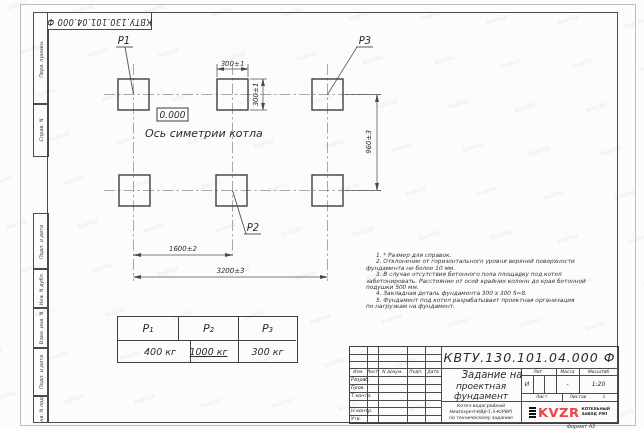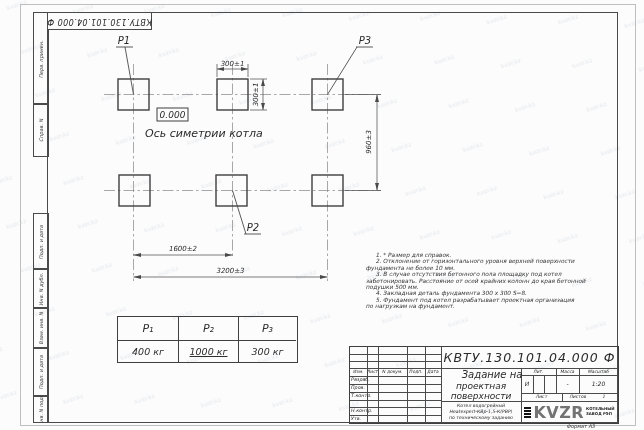--- a/index.html
+++ b/index.html
@@ -37,21 +37,21 @@
   .hl{position:absolute;height:1px;background:#4a4a4a;}
   .vl{position:absolute;width:1px;background:#4a4a4a;}
   .tbt{position:absolute;font-style:italic;color:#2a2a2a;overflow:hidden;white-space:nowrap;}
   .c{text-align:center;}
   .doc-num{left:91px;top:0;width:177px;height:21px;line-height:21px;font-size:12.5px;
            letter-spacing:1px;text-align:center;}
   .logo-row{position:absolute;left:172px;top:55px;width:95px;height:20px;display:flex;
             align-items:center;justify-content:center;gap:2px;}
   .bars{display:flex;flex-direction:column;gap:1px;}
   .bars i{display:block;width:7px;height:2px;background:#111;}
-  .logo-word{font-weight:bold;font-size:16px;letter-spacing:0.5px;color:#737373;font-style:normal;}
+  .logo-word{font-weight:bold;font-size:13px;letter-spacing:0.5px;color:#ef4444;font-style:normal;}
   .company{font-size:3.9px;line-height:4.8px;font-weight:bold;color:#222;font-style:normal;}
   .fmt{position:absolute;left:550px;top:422px;width:62px;height:8px;line-height:8px;
        font-size:5px;font-style:italic;text-align:center;color:#333;}
 </style>
 </head>
 <body>
 
 <div class="page">
 
   <svg class="wm-svg" width="644" height="430">
@@ -164,21 +164,21 @@
     <text class="dt t7" x="183" y="251" text-anchor="middle">1600±2</text>
     <text class="dt t7" x="230.5" y="273" text-anchor="middle">3200±3</text>
     <text class="dt t9" x="172.5" y="118" text-anchor="middle">0.000</text>
     <text class="dt t11" x="145" y="137">Ось симетрии котла</text>
   </svg>
 
   <div class="load-table">
     <div class="lt-cell lt-head" style="left:0;width:60px;">P₁</div>
     <div class="lt-cell lt-head" style="left:121px;width:57px;border-right:none;">P₃</div>
     <div class="lt-cell lt-head" style="left:61px;width:59px;">P₂</div>
-    <div class="lt-cell lt-val" style="left:0;width:60px;text-align:center;">400 кг</div>
+    <div class="lt-cell lt-val" style="left:12px;width:60px;text-align:center;">400 кг</div>
     <div class="lt-cell lt-val" style="left:61px;width:59px;text-decoration:underline;">1000 кг</div>
     <div class="lt-cell lt-val" style="left:121px;width:57px;border-right:none;">300 кг</div>
   </div>
 
   <div class="notes">
     <div class="ind">1. * Размер для справок.</div>
     <div class="ind">2. Отклонение от горизонтального уровня верхней поверхности</div>
     <div>фундамента не более 10 мм.</div>
     <div class="ind">3. В случае отсутствия бетонного пола площадку под котел</div>
     <div>забетонировать. Расстояние от осей крайних колонн до края бетонной</div>
@@ -224,21 +224,21 @@
 
     <div class="tbt" style="left:1px;top:29px;width:27px;height:8px;line-height:8px;font-size:4.8px;">Разраб.</div>
     <div class="tbt" style="left:1px;top:37px;width:27px;height:8px;line-height:8px;font-size:4.8px;">Пров.</div>
     <div class="tbt" style="left:1px;top:45px;width:27px;height:8px;line-height:8px;font-size:4.8px;">Т.контр.</div>
     <div class="tbt" style="left:1px;top:53px;width:27px;height:7px;line-height:7px;font-size:4.8px;"></div>
     <div class="tbt" style="left:1px;top:60px;width:27px;height:8px;line-height:8px;font-size:4.8px;">Н.контр.</div>
     <div class="tbt" style="left:1px;top:68px;width:27px;height:8px;line-height:8px;font-size:4.8px;">Утв.</div>
 
     <div class="tbt c" style="left:102px;top:23px;width:80px;height:10.5px;line-height:10.5px;font-size:10px;">Задание на</div>
     <div class="tbt c" style="left:91px;top:33.5px;width:80px;height:10.5px;line-height:10.5px;font-size:9px;">проектная</div>
-    <div class="tbt c" style="left:91px;top:43.5px;width:80px;height:10.5px;line-height:10.5px;font-size:9px;">поверхности</div>
+    <div class="tbt c" style="left:91px;top:43.5px;width:80px;height:10.5px;line-height:10.5px;font-size:9px;">фундамент</div>
 
     <div class="tbt c" style="left:91px;top:56px;width:80px;height:6.2px;line-height:6.2px;font-size:4.6px;">Котел водогрейный</div>
     <div class="tbt c" style="left:91px;top:62.2px;width:80px;height:6.2px;line-height:6.2px;font-size:4.6px;">Heatexpert-КВр-1,5-К(РВР)</div>
     <div class="tbt c" style="left:91px;top:68.4px;width:80px;height:6.2px;line-height:6.2px;font-size:4.6px;">по техническому заданию</div>
 
     <div class="tbt c" style="left:171px;top:21px;width:35px;height:7px;line-height:7px;font-size:4.4px;">Лит.</div>
     <div class="tbt c" style="left:206px;top:21px;width:23px;height:7px;line-height:7px;font-size:4.4px;">Масса</div>
     <div class="tbt c" style="left:229px;top:21px;width:39px;height:7px;line-height:7px;font-size:4.4px;">Масштаб</div>
     <div class="tbt c" style="left:171px;top:28px;width:12px;height:18px;line-height:18px;font-size:6px;">И</div>
     <div class="tbt c" style="left:206px;top:28px;width:23px;height:18px;line-height:18px;font-size:6px;">-</div>

